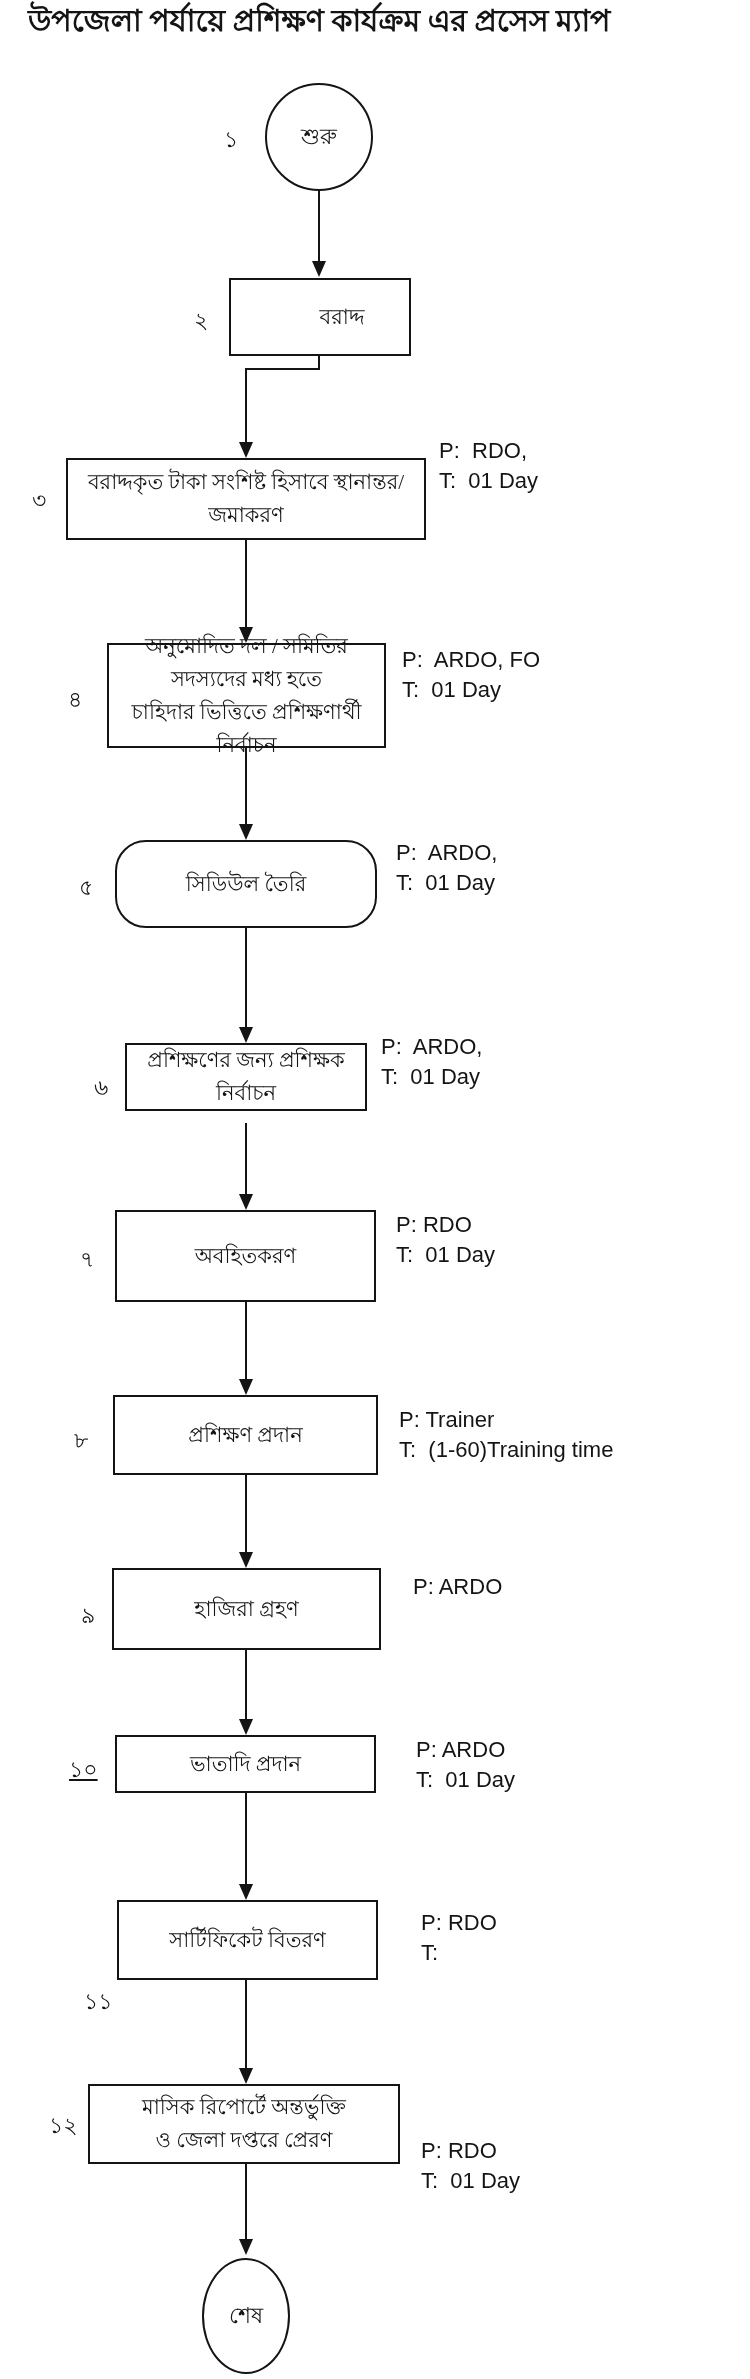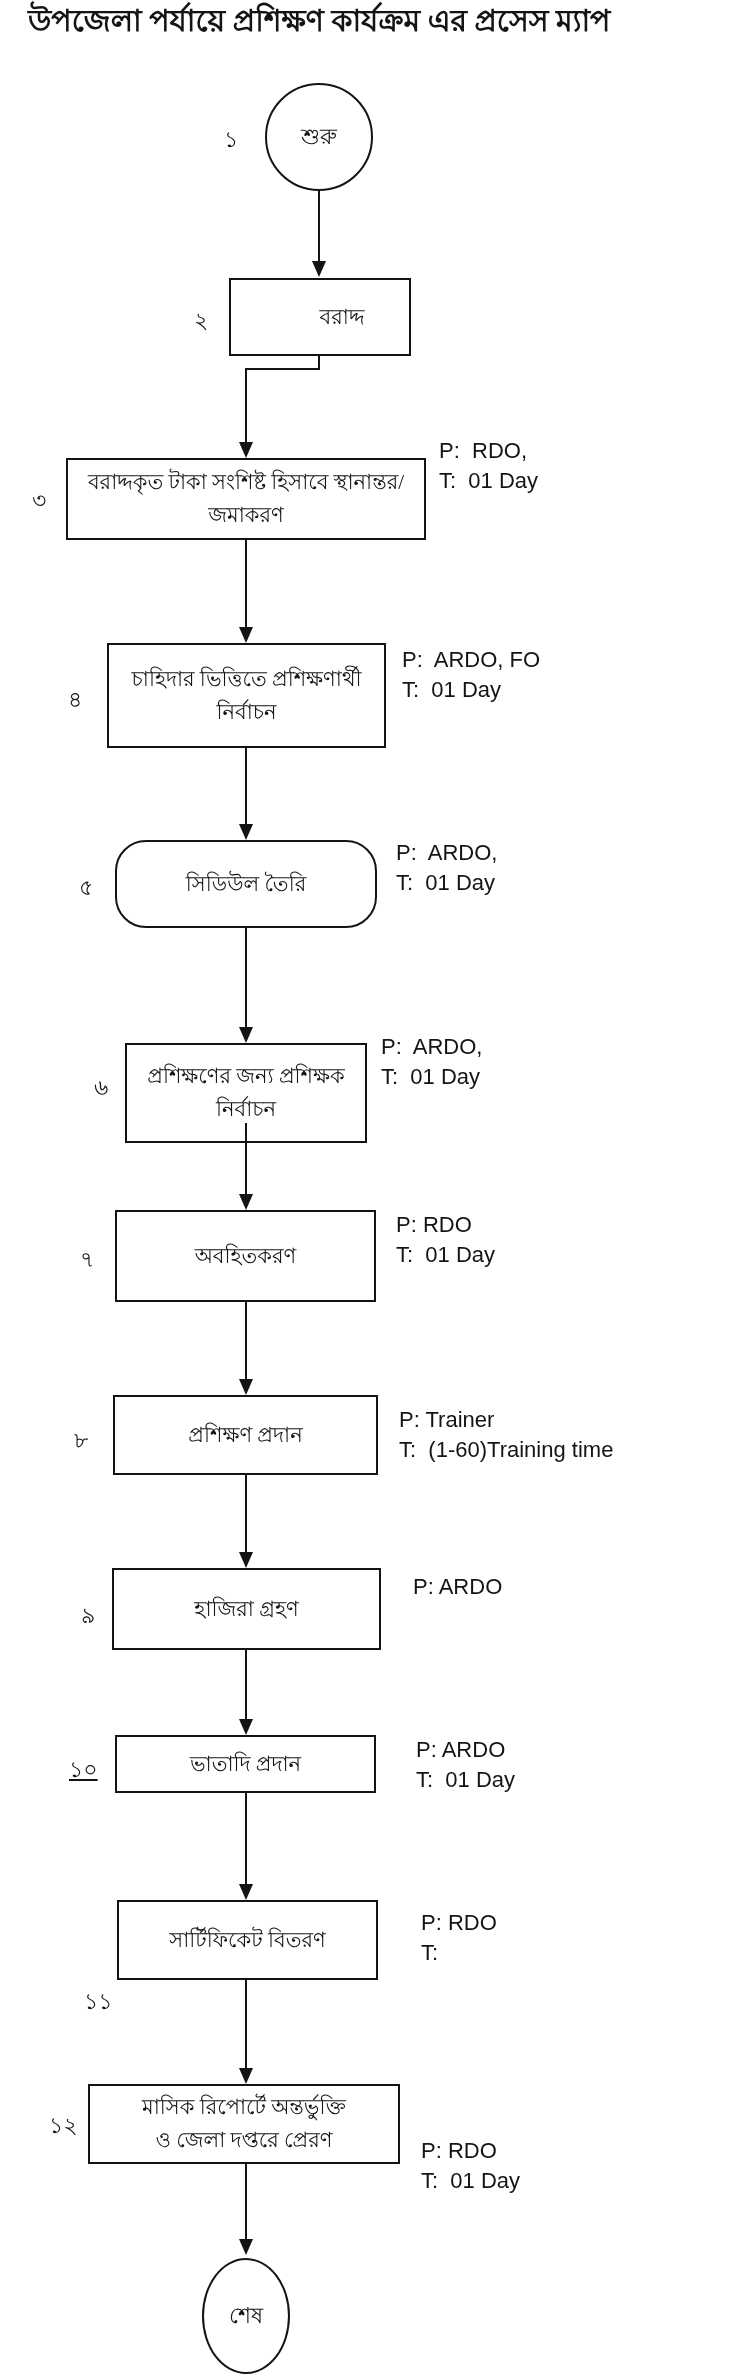--- a/index.html
+++ b/index.html
@@ -92,20 +92,21 @@
   <div class="ann" style="left:415px;top:436px;">
     <span>P:  RDO,</span>
     <span>T:  01 Day</span>
   </div>
 
   <div class="vline" style="left:221px;top:540px;height:87px;"></div>
   <div class="arrow-down" style="left:215px;top:627px;"></div>
 
   <span class="num" style="left:44px;top:682px;">৪</span>
   <div class="box" style="left:83px;top:643px;width:279px;height:105px;">
+    <span>অনুমোদিত দল / সমিতির সদস্যদের মধ্য হতে</span>
     <span>চাহিদার ভিত্তিতে প্রশিক্ষণার্থী নির্বাচন</span>
   </div>
   <div class="ann" style="left:378px;top:645px;">
     <span>P:  ARDO, FO</span>
     <span>T:  01 Day</span>
   </div>
 
   <div class="vline" style="left:221px;top:748px;height:76px;"></div>
   <div class="arrow-down" style="left:215px;top:824px;"></div>
 
@@ -115,21 +116,21 @@
   </div>
   <div class="ann" style="left:372px;top:838px;">
     <span>P:  ARDO,</span>
     <span>T:  01 Day</span>
   </div>
 
   <div class="vline" style="left:221px;top:928px;height:99px;"></div>
   <div class="arrow-down" style="left:215px;top:1027px;"></div>
 
   <span class="num" style="left:70px;top:1070px;">৬</span>
-  <div class="box" style="left:101px;top:1043px;width:242px;height:100px;">
+  <div class="box" style="left:101px;top:1043px;width:242px;height:68px;">
     <span>প্রশিক্ষণের জন্য প্রশিক্ষক নির্বাচন</span>
   </div>
   <div class="ann" style="left:357px;top:1032px;">
     <span>P:  ARDO,</span>
     <span>T:  01 Day</span>
   </div>
 
   <div class="vline" style="left:221px;top:1123px;height:71px;"></div>
   <div class="arrow-down" style="left:215px;top:1194px;"></div>
 

